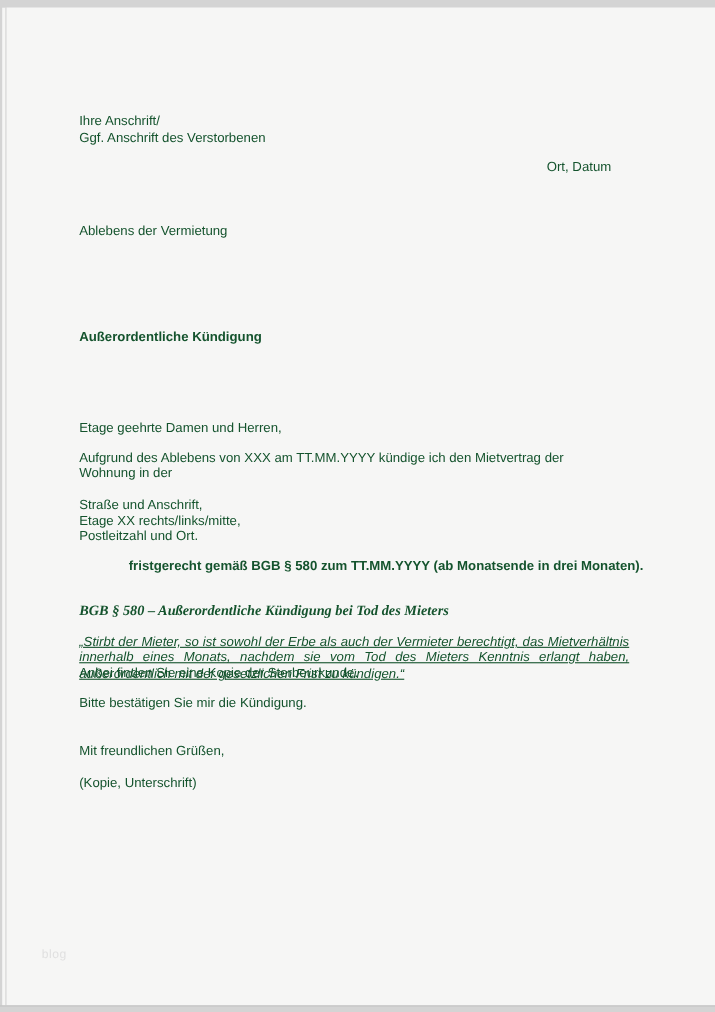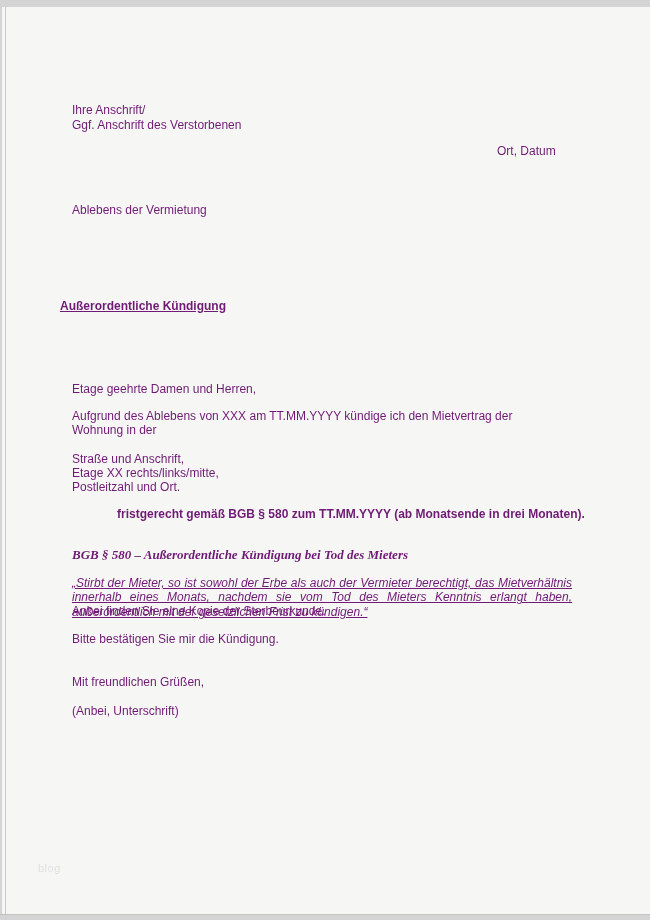--- a/index.html
+++ b/index.html
@@ -32,27 +32,27 @@
   }
   .page {
     position: absolute; left: 6px; top: 7px; width: 644px; height: 907px;
     background: #f6f6f5;
   }
   .txt {
     position: absolute;
     font-size: 12px;
     line-height: 14px;
     white-space: pre-line;
-    color: #701a75;
+    color: #14532d;
   }
   .lh15 { line-height: 15px; }
   .sender     { left: 72px; top: 103px; }
   .dateline   { left: 497px; top: 103px; margin-top: 41px; }
   .recipient  { left: 72px; top: 203px; }
-  .subject    { left: 60px; top: 299px; font-weight: bold; text-decoration: underline; }
+  .subject    { left: 72px; top: 299px; font-weight: bold; }
   .salutation { left: 72px; top: 382px; }
   .intro      { left: 72px; top: 409px; width: 470px; }
   .address    { left: 72px; top: 452px; }
   .deadline   { left: 72px; top: 507px; font-weight: bold; margin-left: 45px; }
   .lawblock   { left: 72px; top: 534px; width: 500px; font-style: italic; }
   .law-heading { font-weight: bold; font-size: 13px; line-height: 14px; font-family: Liberation Serif, serif; }
   .law-quote  {
     font-size: 12px; line-height: 14.3px;
     text-align: justify;
     text-decoration: underline;
@@ -88,17 +88,17 @@
 <div class="txt deadline">fristgerecht gemäß BGB § 580 zum TT.MM.YYYY (ab Monatsende in drei Monaten).</div>
 
 <div class="txt lawblock">
   <div class="law-heading">BGB § 580 – Außerordentliche Kündigung bei Tod des Mieters</div>
   <div class="law-quote">„Stirbt der Mieter, so ist sowohl der Erbe als auch der Vermieter berechtigt, das Mietverhältnis innerhalb eines Monats, nachdem sie vom Tod des Mieters Kenntnis erlangt haben, außerordentlich mit der gesetzlichen Frist zu kündigen.“</div>
 </div>
 
 <div class="txt attachment">Anbei finden Sie eine Kopie der Sterbeurkunde.</div>
 <div class="txt confirm">Bitte bestätigen Sie mir die Kündigung.</div>
 <div class="txt closing">Mit freundlichen Grüßen,</div>
-<div class="txt signature">(Anbei, Unterschrift)</div>
+<div class="txt signature">(Kopie, Unterschrift)</div>
 
 <div class="watermark">blog</div>
 
 <div class="frame-strip-bottom"></div>
 
 </body></html>

